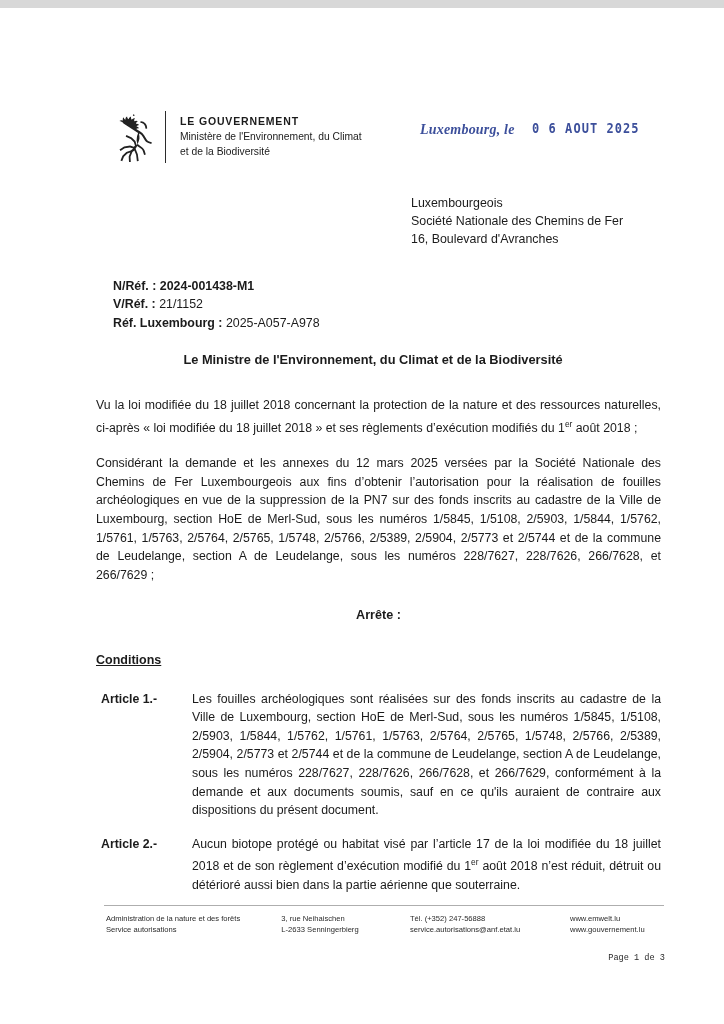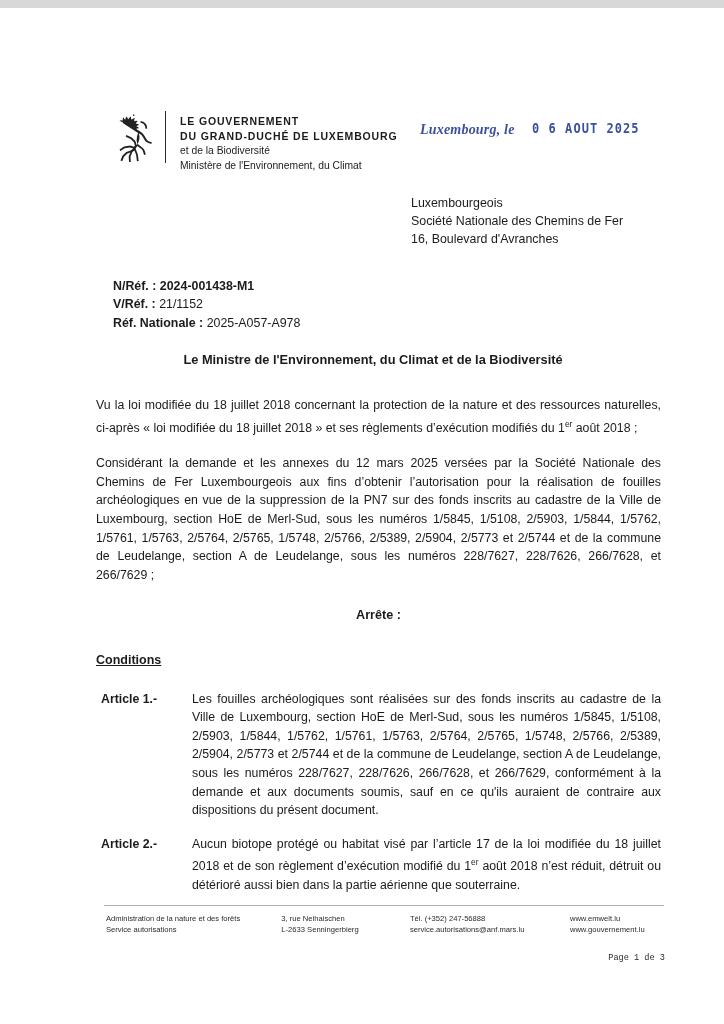--- a/index.html
+++ b/index.html
@@ -214,23 +214,22 @@
         <g fill="#222222">
           <path d="M10.5 12.5c-1.3-1.6-2.6-2.3-4.1-2.4 1.1-.9 2.4-1 3.7-.4-.6-1.3-.4-2.4.5-3.4.2 1.2.8 2 1.8 2.5-.1-1.5.5-2.6 1.7-3.3.1 1.3.6 2.2 1.6 2.8.3-1.4 1.1-2.3 2.4-2.7-.3 1.3-.1 2.3.7 3.1.8-1.1 1.9-1.6 3.2-1.5-.8 1-1 2-.6 3 1.2-.7 2.4-.7 3.5.1-1.1.5-1.8 1.3-2 2.4 1.3-.2 2.4.2 3.2 1.2-1.2.1-2.1.6-2.6 1.6 1.3.2 2.2.9 2.7 2-1.2-.3-2.2-.1-3 .6l3.7 2.2c1.8 1.1 3.2 2.4 4.2 4l2.6 4.2c.6 1 1.4 1.6 2.4 1.9l2.7.8-.5 1.7-2.9-.9c-1.5-.5-2.7-1.4-3.6-2.8l-2.3-3.7c-.6-1-1.4-1.8-2.4-2.4l-1.1-.7.4 2.8c.2 1.5.1 2.9-.4 4.3l-1.3 3.6 4.6 3.3c1.1.8 1.9 1.9 2.3 3.2l1.2 3.9-1.7.5-1.2-3.8c-.3-1-.9-1.8-1.7-2.4l-4-2.9-1.6 2.9 2.2 5.5.9 6.7-1.8.2-.8-6.4-1.7-4.2-2 1.5-1.9 4.6.3 5.2-1.8.1-.3-5.6 1.6-3.8-2.9.9-3.4 3.3-1.8 4.4-1.7-.7 1.9-4.8 3.9-3.8 4.4-1.4 2.6-2-3.3-1.1-5.3.8-4.2 2.9-1-1.5 4.6-3.2 6-.9 3.6 1.2 1.3-1-1.1-3.5-3.2-3.3-5-2.2.7-1.7 5.4 2.4 3.6 3.7 1.2 3.8.8-.7-.8-3.7.4-4.2 1.1-3.4-2.3-1.5z"></path>
           <path d="M19.8 4.6l.9-1.7 1 1.7-1 .5z"></path>
           <path d="M27.5 10.2c1.8-.2 3.4.5 4.8 2.1 1.4 1.6 2 3.4 1.8 5.4l-1.8-.2c.2-1.5-.3-2.8-1.3-4-1-1.2-2.2-1.7-3.5-1.5z"></path>
         </g>
       </svg>
     </div>
     <div class="lh-rule"></div>
     <div class="lh-text">
       <div class="lh-gov">LE GOUVERNEMENT</div>
-      <div class="lh-gov">DU GRAND-DUCHÉ DE LUXEMBOURG</div>
+      <div class="lh-min">Ministère de l'Environnement, du Climat</div>
       <div class="lh-min">et de la Biodiversité</div>
-      <div class="lh-min">Ministère de l'Environnement, du Climat</div>
     </div>
   </div>
 
   <div class="datestamp">
     <span class="lieu">Luxembourg, le</span>
     <span class="stampdate">0 6 AOUT 2025</span>
   </div>
 
   <div class="address">
     <div>Luxembourgeois</div>
@@ -241,21 +240,21 @@
   <div class="refs">
     <div>
       <span class="lbl">N/Réf. :</span>
       <span class="val-b">2024-001438-M1</span>
     </div>
     <div>
       <span class="lbl">V/Réf. :</span>
       <span>21/1152</span>
     </div>
     <div>
-      <span class="lbl">Réf. Nationale :</span>
+      <span class="lbl">Réf. Luxembourg :</span>
       <span>2025-A057-A978</span>
     </div>
   </div>
 
   <div class="doc-title">Le Ministre de l'Environnement, du Climat et de la Biodiversité</div>
 
   <div class="body-block">
 
     <div class="para">
       <span>Vu la loi modifiée du 18 juillet 2018 concernant la protection de la nature et des ressources naturelles, ci-après « loi modifiée du 18 juillet 2018 » et ses règlements d’exécution modifiés du 1</span><sup class="ord">er</sup><span> août 2018 ;</span>
@@ -285,21 +284,21 @@
     <div class="fcol fcol-1">
       <div>Administration de la nature et des forêts</div>
       <div>Service autorisations</div>
     </div>
     <div class="fcol fcol-2">
       <div>3, rue Neihaischen</div>
       <div>L-2633 Senningerbierg</div>
     </div>
     <div class="fcol fcol-3">
       <div>Tél. (+352) 247-56888</div>
-      <div>service.autorisations@anf.mars.lu</div>
+      <div>service.autorisations@anf.etat.lu</div>
     </div>
     <div class="fcol fcol-4">
       <div>www.emwelt.lu</div>
       <div>www.gouvernement.lu</div>
     </div>
   </div>
 
   <div class="pagenum">Page 1 de 3</div>
 
 </div>

